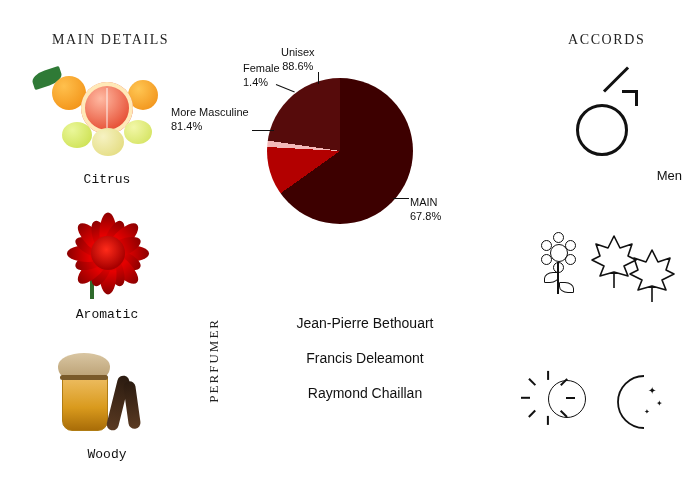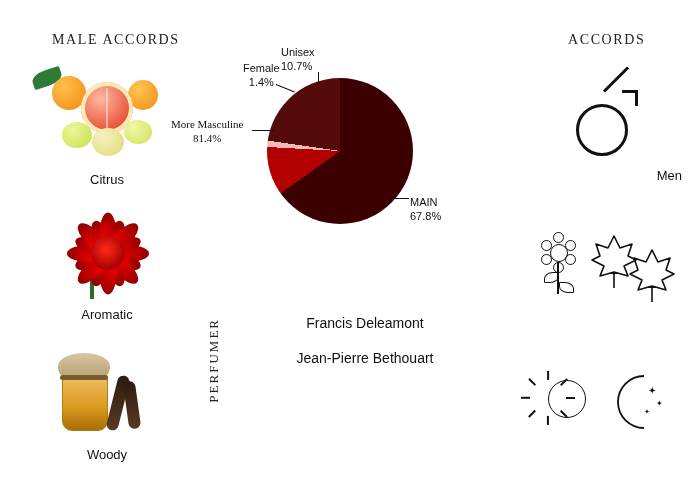--- a/index.html
+++ b/index.html
@@ -31,20 +31,21 @@
     white-space: nowrap;
   }
   #main-accords-title { left: 52px; top: 32px; }
   #details-title { left: 568px; top: 32px; }
 
   
   .accord {
     position: absolute;
     width: 150px;
     text-align: center;
+    font-family: Liberation Mono, monospace;
   }
   .accord .art {
     height: 96px;
     position: relative;
   }
   .accord .caption {
     font-size: 13px;
     color: #111;
     margin-top: 6px;
   }
@@ -126,23 +127,23 @@
   }
   .pie-label {
     position: absolute;
     font-size: 11px;
     color: #111;
     line-height: 1.25;
     white-space: nowrap;
   }
   .pie-label .pct { display: block; }
   #label-male { left: 410px; top: 196px; text-align: left; }
-  #label-unisex { left: 281px; top: 46px; text-align: left; }
-  #label-female { left: 243px; top: 62px; text-align: center; }
-  #label-masc { left: 171px; top: 118px; text-align: center; font-family: Liberation Serif, serif; }
+  #label-unisex { left: 281px; top: 46px; text-align: center; }
+  #label-female { left: 243px; top: 62px; }
+  #label-masc { left: 171px; top: 106px; text-align: left; }
   .leader {
     position: absolute;
     background: #111;
     height: 1px;
   }
   #leader-male { left: 393px; top: 198px; width: 16px; }
   #leader-unisex { left: 318px; top: 72px; width: 1px; height: 12px; }
   #leader-female { left: 276px; top: 84px; width: 20px; transform: rotate(22deg); transform-origin: left center; }
   #leader-masc { left: 252px; top: 130px; width: 22px; }
 
@@ -226,21 +227,21 @@
   }
   .star {
     position: absolute; color: #111; font-size: 10px; line-height: 1;
   }
 </style>
 </head>
 <body>
 
 <div class="page">
 
-  <div class="section-title" id="main-accords-title">MALE  ACCORDS</div>
+  <div class="section-title" id="main-accords-title">MAIN  DETAILS</div>
   <div class="section-title" id="details-title">ACCORDS</div>
 
   <div class="accord" id="accord-citrus">
     <div class="art">
       <div class="f-leaf"></div>
       <div class="fruit f-orange-a"></div>
       <div class="fruit f-orange-b"></div>
       <div class="fruit f-grape"></div>
       <div class="fruit f-lime-a"></div>
       <div class="fruit f-lime-c"></div>
@@ -292,35 +293,36 @@
   <div class="leader" id="leader-unisex"></div>
   <div class="leader" id="leader-female"></div>
   <div class="leader" id="leader-masc"></div>
 
   <div class="pie-label" id="label-male">
     <span>MAIN</span>
     <span class="pct">67.8%</span>
   </div>
   <div class="pie-label" id="label-unisex">
     <span>Unisex</span>
-    <span class="pct">10.7%</span>
+    <span class="pct">88.6%</span>
   </div>
   <div class="pie-label" id="label-female">
     <span>Female</span>
     <span class="pct">1.4%</span>
   </div>
   <div class="pie-label" id="label-masc">
     <span>More Masculine</span>
     <span class="pct">81.4%</span>
   </div>
 
   <div id="perfumer-label">PERFUMER</div>
   <div class="perfumer-list">
+    <div>Jean-Pierre Bethouart</div>
     <div>Francis Deleamont</div>
-    <div>Jean-Pierre Bethouart</div>
+    <div>Raymond Chaillan</div>
   </div>
 
   <div class="detail" id="detail-men">
     <div class="art">
       <div class="mars-circle"></div>
       <div class="mars-arrow"></div>
       <div class="mars-head-a"></div>
       <div class="mars-head-b"></div>
     </div>
     <div class="caption">Men</div>

